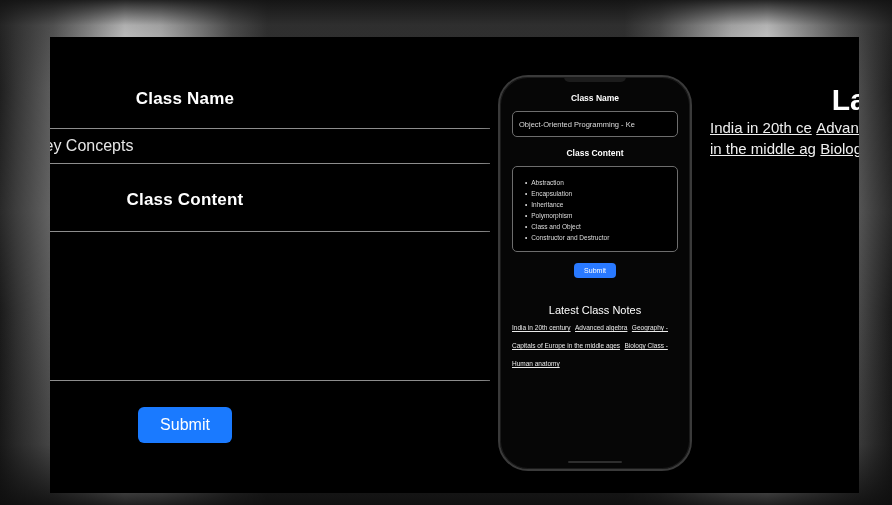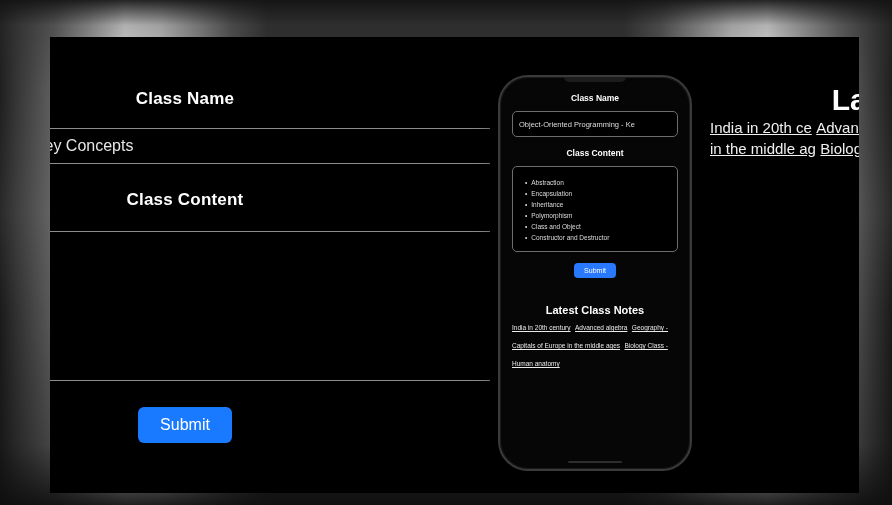--- a/index.html
+++ b/index.html
@@ -96,21 +96,21 @@
     background:#000;padding:10px 0 0 12px;box-sizing:border-box;
   }
   .p-area ul{margin:0;padding:0;list-style:none;}
   .p-area li{color:#ddd;font-size:6.5px;line-height:11px;white-space:nowrap;}
   .p-area li::before{content:"\2022";margin-right:4px;color:#ddd;}
   .p-submit{
     display:block;margin:11px auto 0;background:#2979ff;color:#fff;border:none;
     border-radius:4px;font-size:7px;font-family:inherit;padding:4px 10px;cursor:pointer;
   }
   .p-notes-title{
-    margin-top:26px;text-align:center;color:#fff;font-weight:bold;font-size:11px;
+    margin-top:26px;text-align:center;color:#fff;font-weight:normal;font-size:11px;
   }
   .p-note{
     margin-top:13px;text-align:center;color:#eaeaea;font-size:6.5px;
     line-height:10px;text-decoration:underline;cursor:pointer;
   }
 
   
   .desk-right{
     position:absolute;left:660px;top:0;width:420px;height:456px;background:#000;
   }

